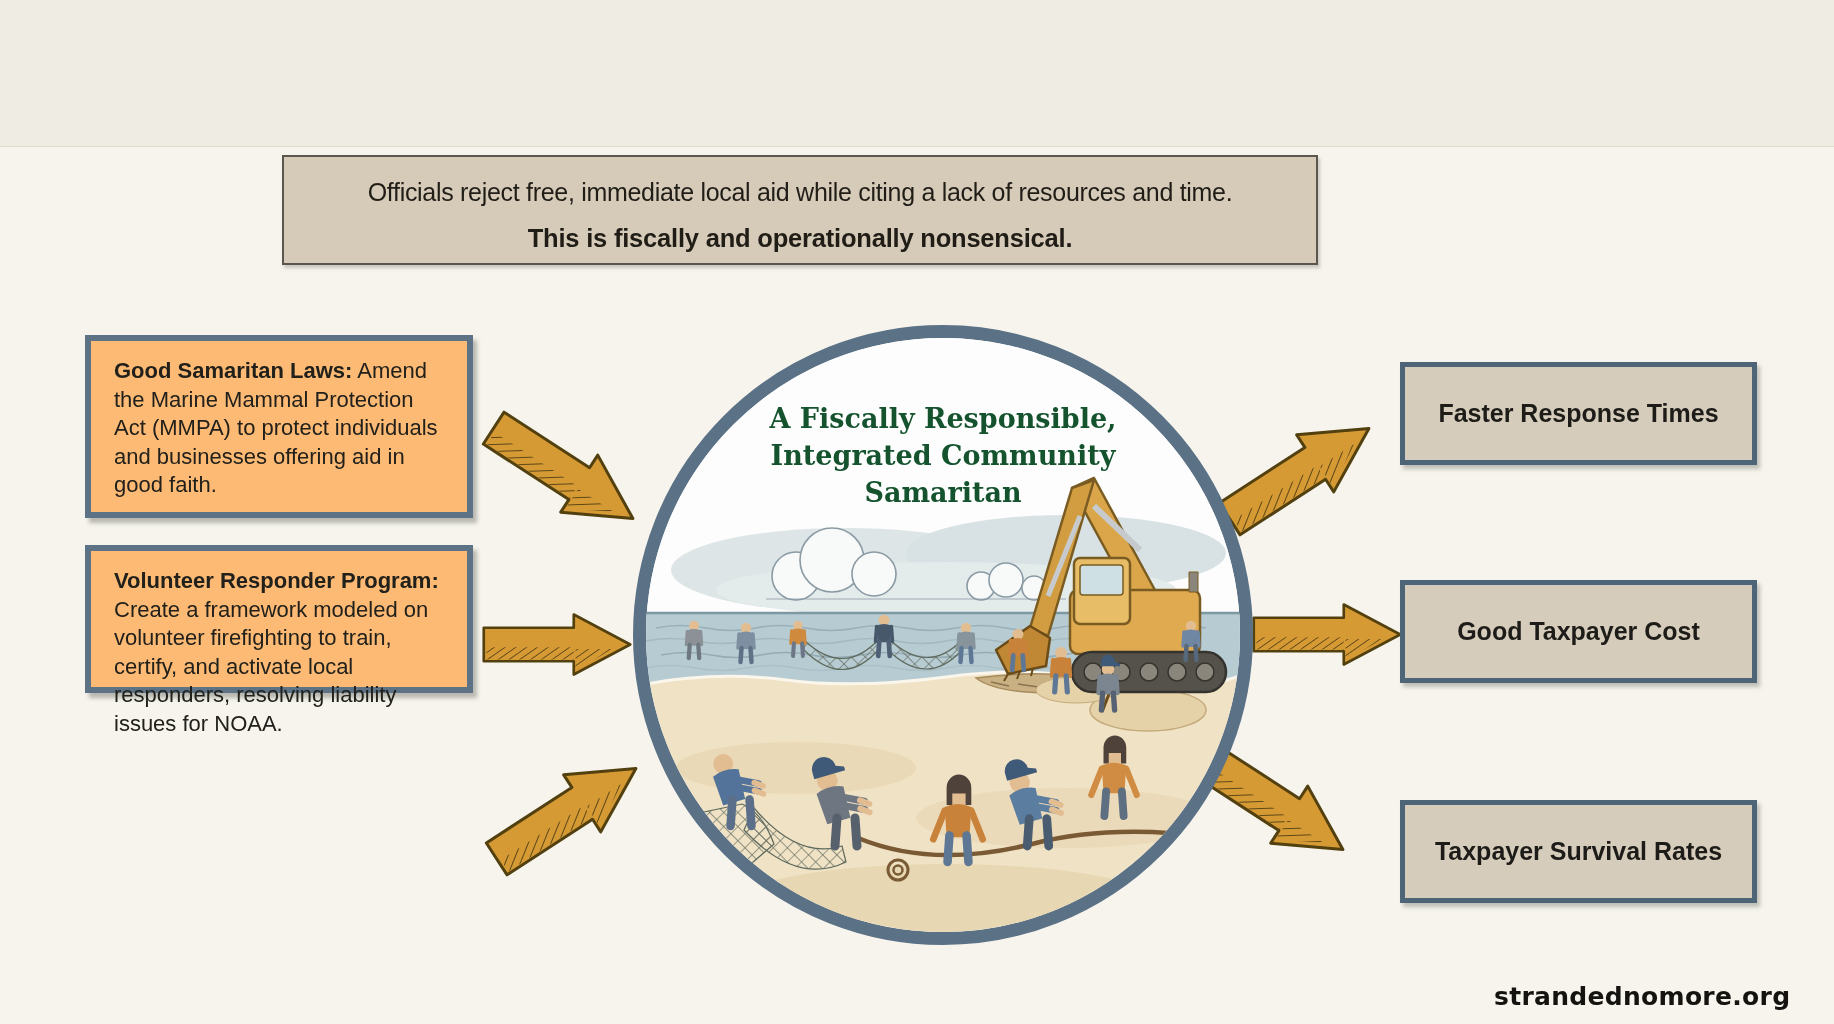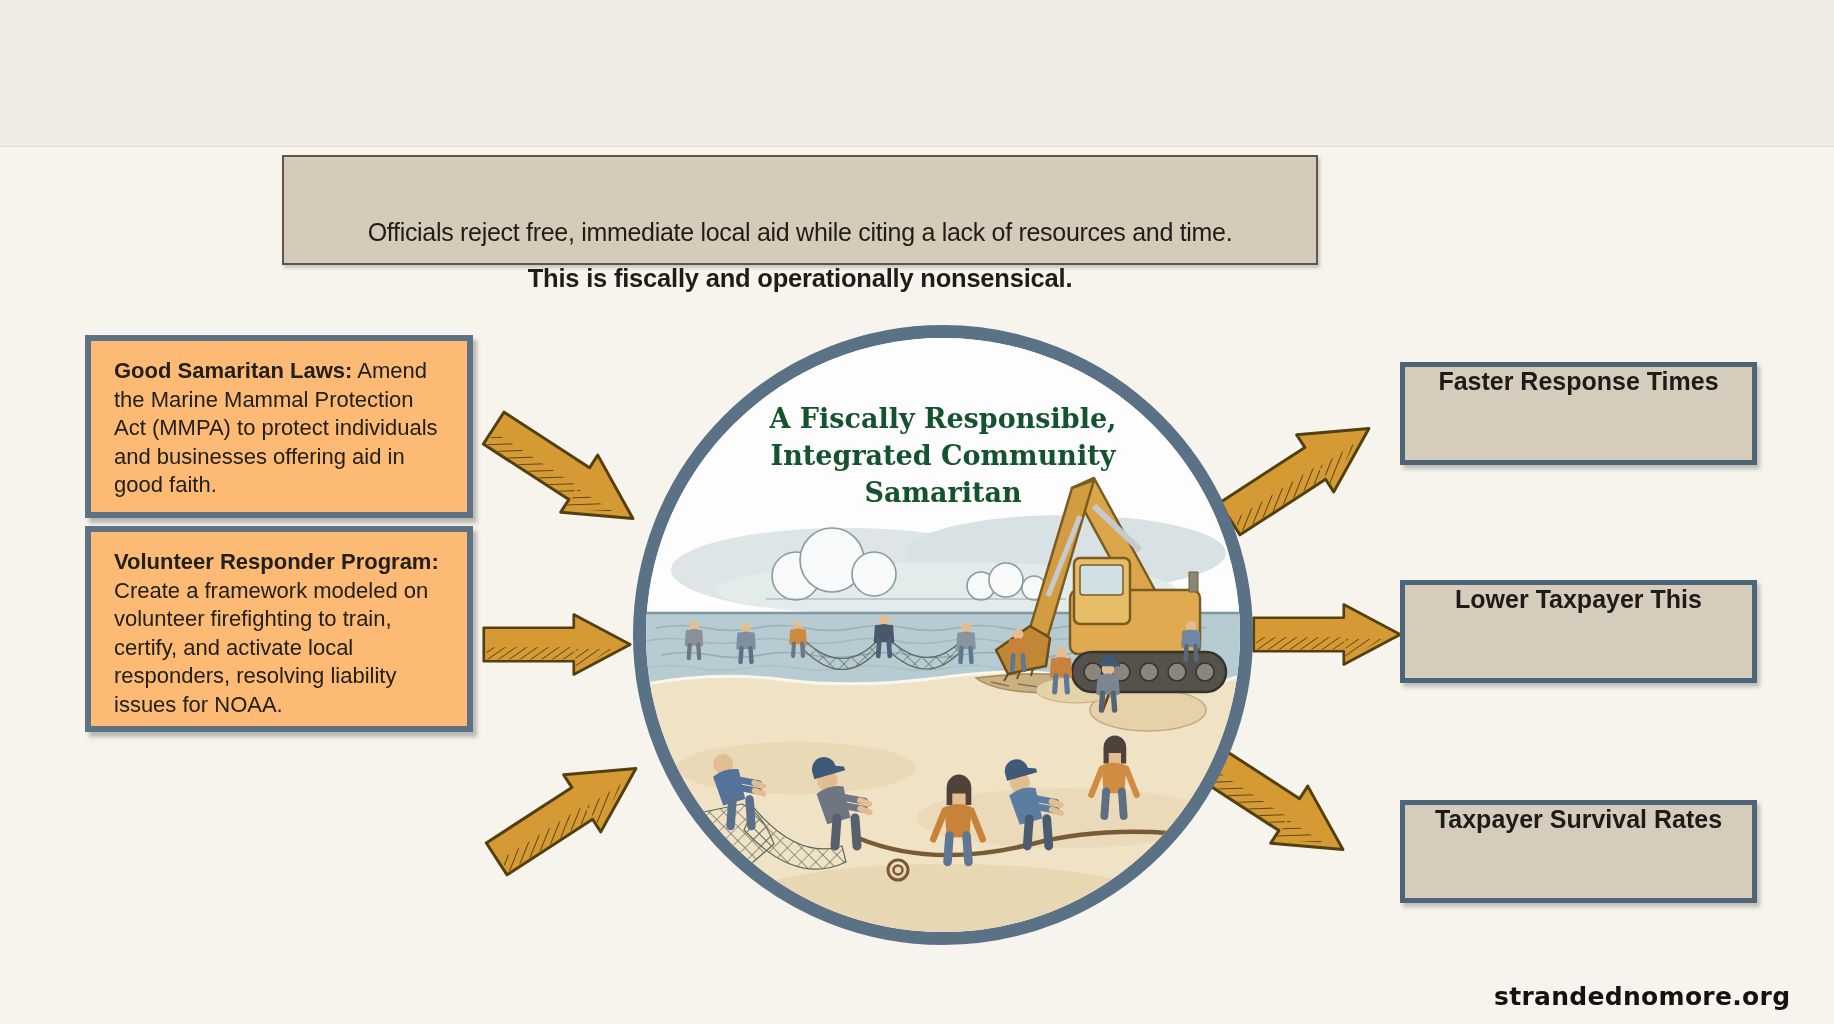--- a/index.html
+++ b/index.html
@@ -4,33 +4,33 @@
 <style>
   html,body{margin:0;padding:0;background:#ddd;}
   .canvas{position:relative;width:1834px;height:1024px;background:#f6f4ed;overflow:hidden;
           font-family:"Liberation Sans",sans-serif;color:#21201b;}
   .top-band{position:absolute;top:0;left:0;width:1834px;height:146px;background:#efece3;
             border-bottom:1px solid #e0dbcc;}
   
   .banner{position:absolute;left:282px;top:155px;width:1036px;height:110px;background:#d6cbb9;
           border:2px solid #5b574e;box-sizing:border-box;text-align:center;padding-top:21px;
           color:#201d17;box-shadow:2px 3px 3px rgba(120,118,108,.35);}
-  .banner-l1{font-size:25px;letter-spacing:-0.3px;margin-top:40px;}
+  .banner-l1{font-size:25px;letter-spacing:-0.3px;}
   .banner-l2{font-size:25.5px;font-weight:bold;margin-top:17px;letter-spacing:-0.2px;}
   
   .pbox{position:absolute;left:85px;width:388px;background:#fdba74;border:6px solid #5d7385;
         box-sizing:border-box;padding:16px 23px;font-size:22px;line-height:28.5px;
         box-shadow:4px 5px 4px rgba(108,110,103,.45);}
   .pbox strong{font-weight:bold;}
   .pbox1{top:335px;height:183px;}
-  .pbox2{top:526px;height:206px;}
+  .pbox2{top:545px;height:148px;}
   .pbox3{top:780px;height:178px;}
   
   .obox{position:absolute;left:1400px;width:357px;height:103px;background:#d6ccbb;
-        border:5px solid #4e6578;box-sizing:border-box;display:flex;
+        border:5px solid #4e6578;box-sizing:border-box;display:flex;align-items:center;
         justify-content:center;font-size:25px;font-weight:bold;color:#1d1c18;
         box-shadow:3px 4px 4px rgba(108,110,103,.4);}
   .obox1{top:362px;}
   .obox2{top:580px;}
   .obox3{top:800px;}
   
   .circle{position:absolute;left:633px;top:325px;width:620px;height:620px;border:13px solid #5a7186;
           border-radius:50%;box-sizing:border-box;background:#fdfdfb;overflow:hidden;}
   .scene{position:absolute;left:0;top:0;width:594px;height:594px;}
   .ctitle{position:absolute;top:62px;left:0;width:100%;text-align:center;
@@ -320,20 +320,20 @@
       <div>A Fiscally Responsible,</div>
       <div>Integrated Community</div>
       <div>Samaritan</div>
     </div>
   </div>
 
   <div class="obox obox1">
     <span>Faster Response Times</span>
   </div>
   <div class="obox obox2">
-    <span>Lower Taxpayer This</span>
+    <span>Good Taxpayer Cost</span>
   </div>
   <div class="obox obox3">
     <span>Taxpayer Survival Rates</span>
   </div>
 
   <div class="watermark">strandednomore.org</div>
 </div>
 
 </body></html>

